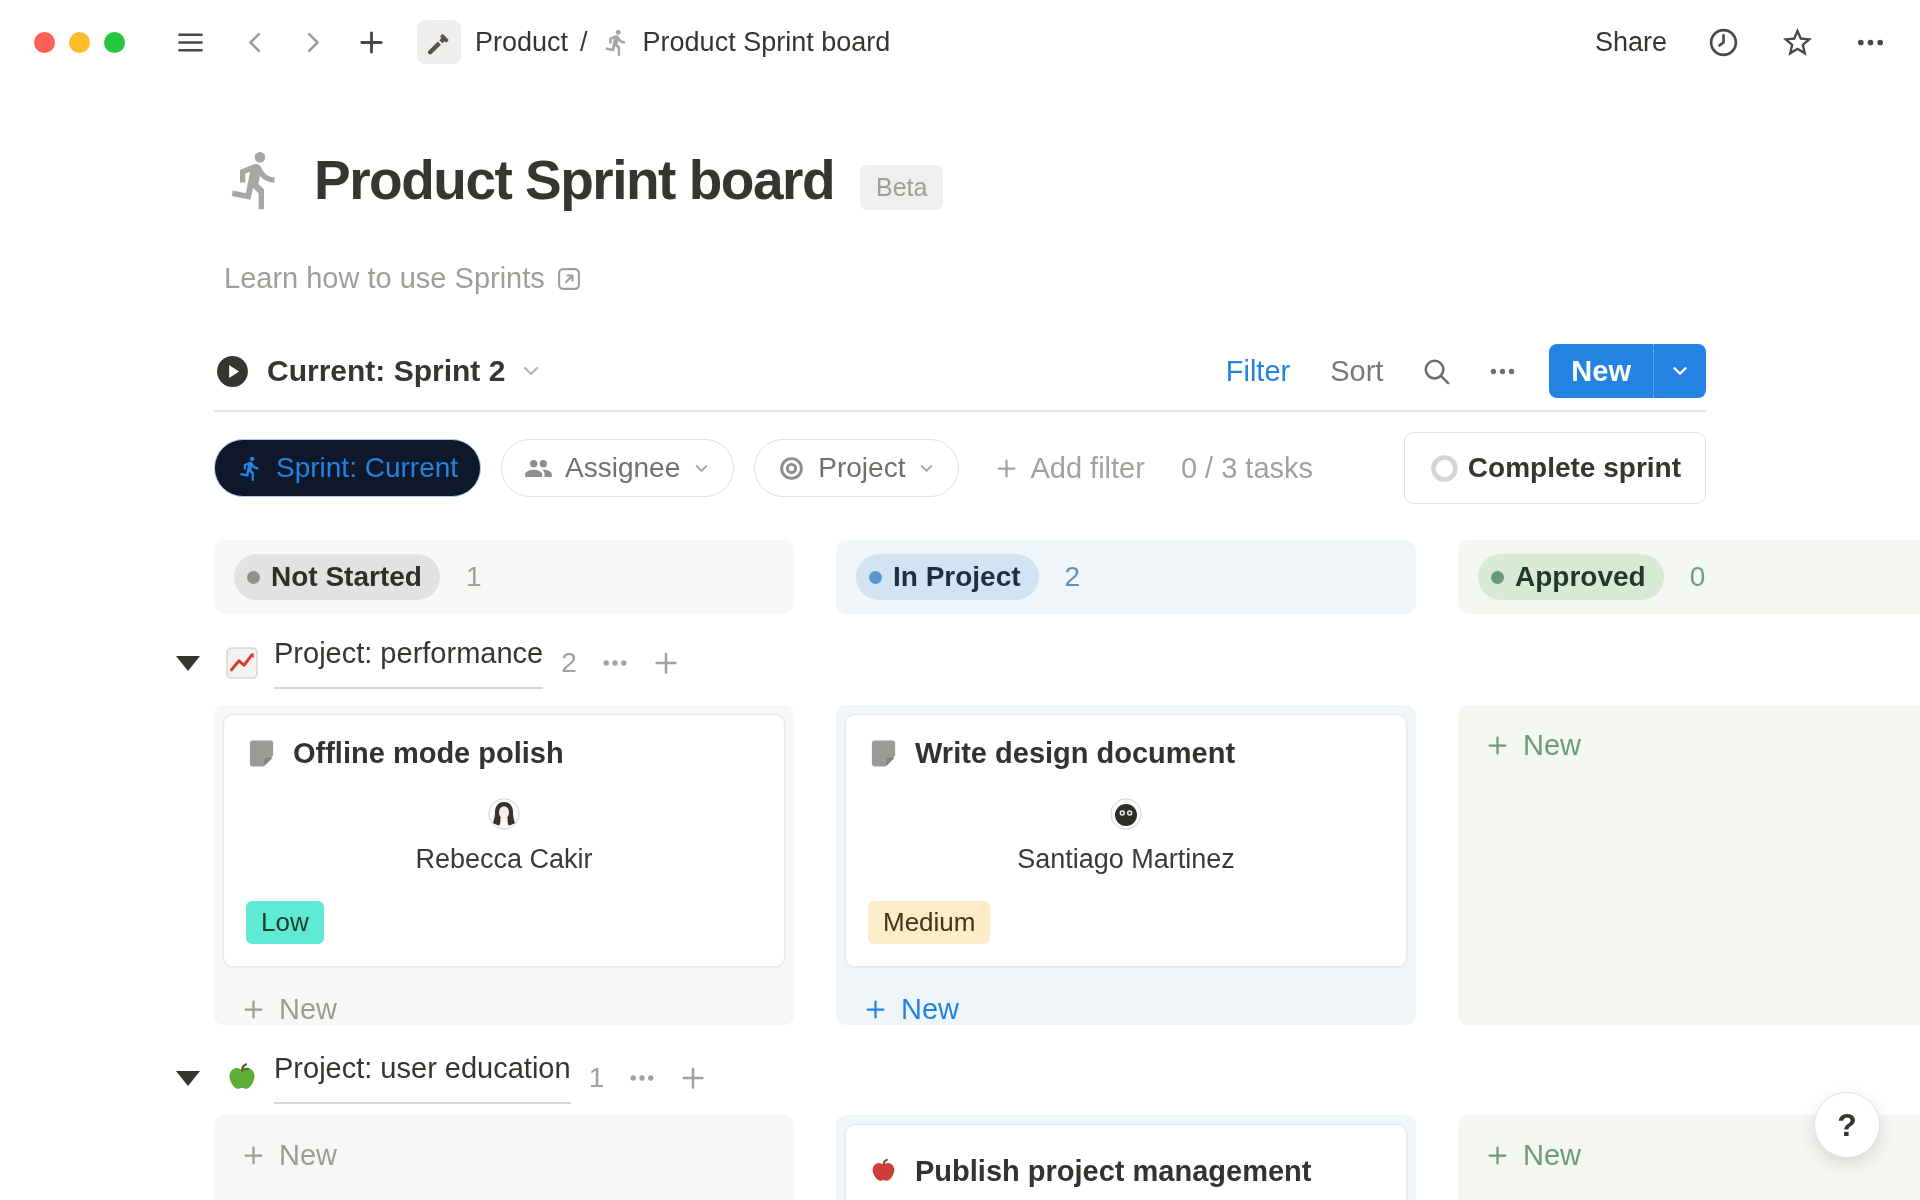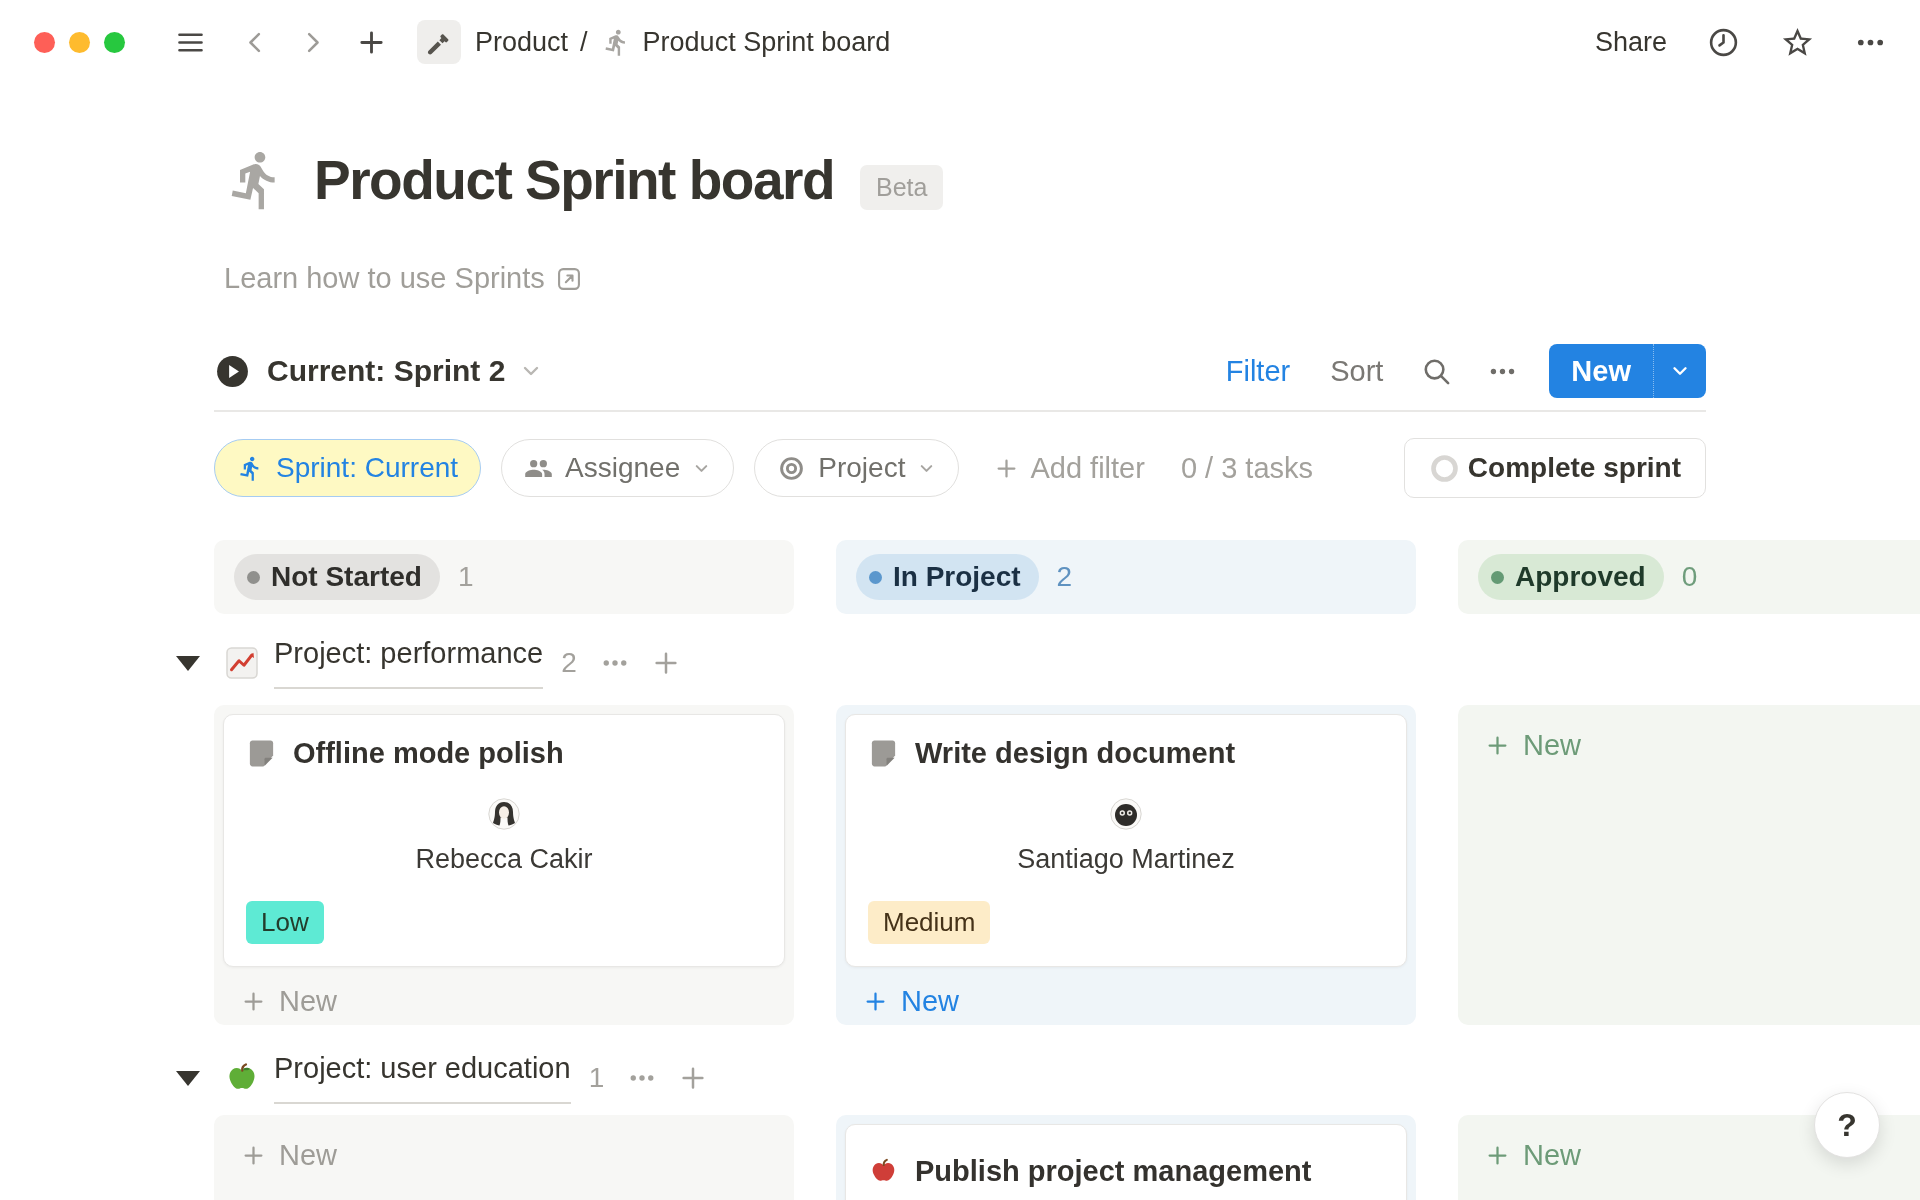--- a/index.html
+++ b/index.html
@@ -39,28 +39,28 @@
   .tb-search { margin-right:36px; }
   .tb-dots { margin-right:32px; }
   .newbtn { display:flex; align-items:stretch; background:#2383e2; border-radius:8px; overflow:hidden; cursor:pointer; height:54px; }
   .newbtn-main { color:#fff; font-size:29px; font-weight:600; display:flex; align-items:center; padding:0 22px; }
   .newbtn-chev { display:flex; align-items:center; padding:0 15px; border-left:1px dotted rgba(255,255,255,.45); }
   .tb-divider { position:absolute; left:214px; top:410px; width:1492px; height:2px; background:#e9e8e6; }
 
   
   .chips { position:absolute; left:214px; top:438px; width:1492px; height:60px; display:flex; align-items:center; gap:20px; }
   .chip { height:58px; border-radius:30px; display:flex; align-items:center; gap:12px; padding:0 22px; font-size:28px; font-weight:500; cursor:pointer; background:#fff; border:1.5px solid #e1e0de; color:#71706b; }
-  .chip.active { color:#2383e2; border-color:#a6ccf2; background:#fef9c3;justify-content:flex-end; }
+  .chip.active { color:#2383e2; border-color:#a6ccf2; background:#0f172a;justify-content:flex-end; }
   .addfilter { display:flex; align-items:center; gap:10px; color:#a3a19c; font-size:29px; margin-left:14px; cursor:pointer; }
   .tasksmeta { color:#a3a19c; font-size:29px; margin-left:16px; margin-right:20px; }
-  .completebtn { margin-left:auto; height:60px; border-radius:10px; border:1.5px solid #e2e1df; background:#fff; display:flex; align-items:center; gap:8px; padding:0 24px; font-size:28px; font-weight:700; color:#37352f; cursor:pointer; }
+  .completebtn { margin-left:auto; height:72px; border-radius:10px; border:1.5px solid #e2e1df; background:#fff; display:flex; align-items:center; gap:8px; padding:0 24px; font-size:28px; font-weight:700; color:#37352f; cursor:pointer; }
 
   
   .board { position:absolute; left:214px; top:540px; width:1706px; height:660px; }
-  .colseg { position:absolute; width:580px; border-radius:10px; }
+  .colseg { position:absolute; width:580px; border-radius:10px;gap:8px; }
   .c1 { left:0; background:#f7f7f5; }
   .c2 { left:622px; background:#eff5f9; }
   .c3 { left:1244px; background:#f3f6f1; }
   .seg-head { top:0; height:74px; display:flex; align-items:center; padding:0 20px; }
   .status-pill { display:flex; align-items:center; gap:11px; border-radius:999px; padding:7px 18px 7px 13px; font-size:28px; font-weight:600; cursor:pointer; }
   .status-dot { width:13px; height:13px; border-radius:50%; }
   .p1 { background:#e3e2e0; color:#2f2e2b; } .p1 .status-dot { background:#90908d; }
   .p2 { background:#d2e4f2; color:#1b3044; } .p2 .status-dot { background:#5b97cd; }
   .p3 { background:#d8e9d5; color:#1f3a2a; } .p3 .status-dot { background:#649a74; }
   .col-count { margin-left:18px; font-size:28px; }

